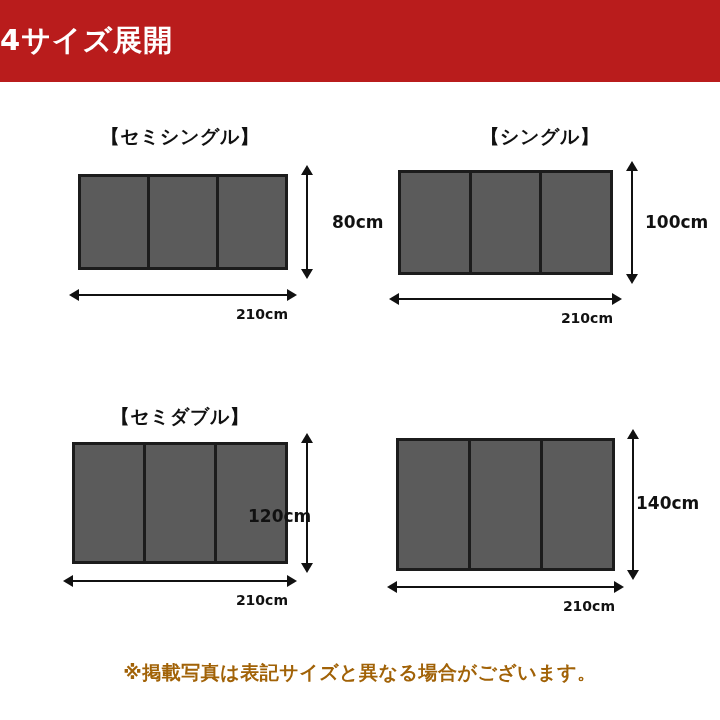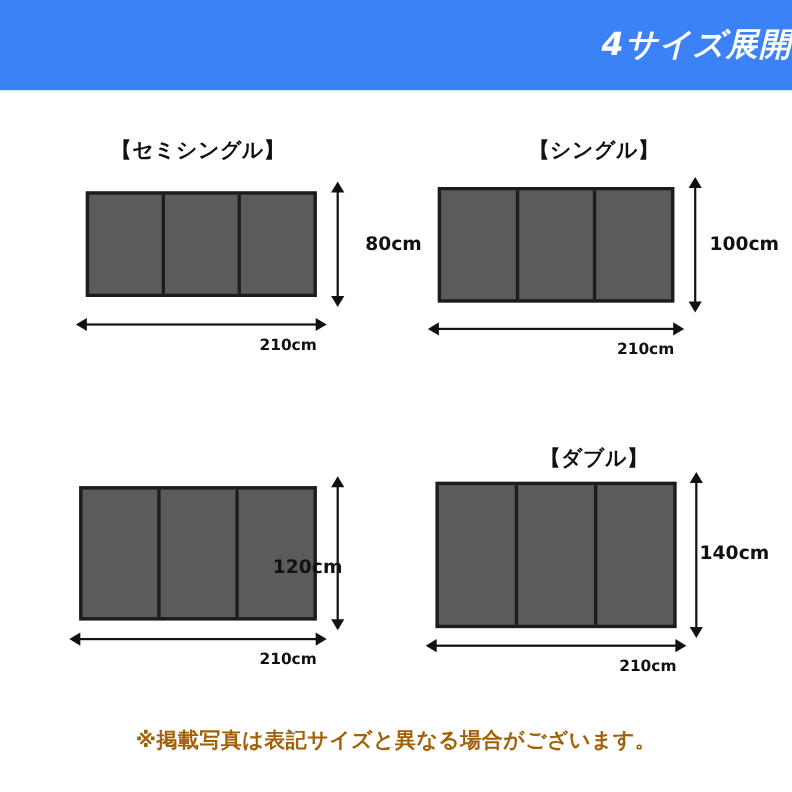--- a/index.html
+++ b/index.html
@@ -20,25 +20,24 @@
     height: 720px;
     box-sizing: border-box;
   }
   
   .header {
     position: absolute;
     left: 0;
     top: 0;
     width: 720px;
     height: 82px;
-    background: #3b82f6;
+    background: #b91c1c;
     display: flex;
     align-items: center;
-    justify-content: flex-end;
-    font-style: italic;
+    justify-content: flex-start;
   }
   .header-title {
     color: #ffffff;
     font-size: 29px;
     font-weight: bold;
     letter-spacing: 1px;
     font-family: "DejaVu Sans", "Liberation Sans", sans-serif;
   }
   
   .grid {
@@ -203,39 +202,39 @@
       </div>
       <div class="dim-v-label" style="left:285px; top:130px;">100cm</div>
       <div class="dim-h" style="left:38px; top:216px; width:215px;">
         <div class="arrow-left"></div>
         <div class="arrow-right"></div>
       </div>
       <div class="dim-h-label" style="left:38px; top:228px; width:215px;">210cm</div>
     </div>
 
     <div class="cell cell-2">
+      <div class="cell-title">【セミダブル】</div>
       <div class="mat" style="left:72px; top:80px; width:216px; height:122px;">
         <div class="mat-seg"></div>
         <div class="mat-seg"></div>
         <div class="mat-seg"></div>
       </div>
       <div class="dim-v" style="left:306px; top:80px; height:122px;">
         <div class="arrow-up"></div>
         <div class="arrow-down"></div>
       </div>
       <div class="dim-v-label" style="left:248px; top:144px;">120cm</div>
       <div class="dim-h" style="left:72px; top:218px; width:216px;">
         <div class="arrow-left"></div>
         <div class="arrow-right"></div>
       </div>
       <div class="dim-h-label" style="left:72px; top:230px; width:216px;">210cm</div>
     </div>
 
     <div class="cell cell-3">
-      <div class="cell-title">【ダブル】</div>
       <div class="mat" style="left:36px; top:76px; width:219px; height:133px;">
         <div class="mat-seg"></div>
         <div class="mat-seg"></div>
         <div class="mat-seg"></div>
       </div>
       <div class="dim-v" style="left:272px; top:76px; height:133px;">
         <div class="arrow-up"></div>
         <div class="arrow-down"></div>
       </div>
       <div class="dim-v-label" style="left:276px; top:131px;">140cm</div>

